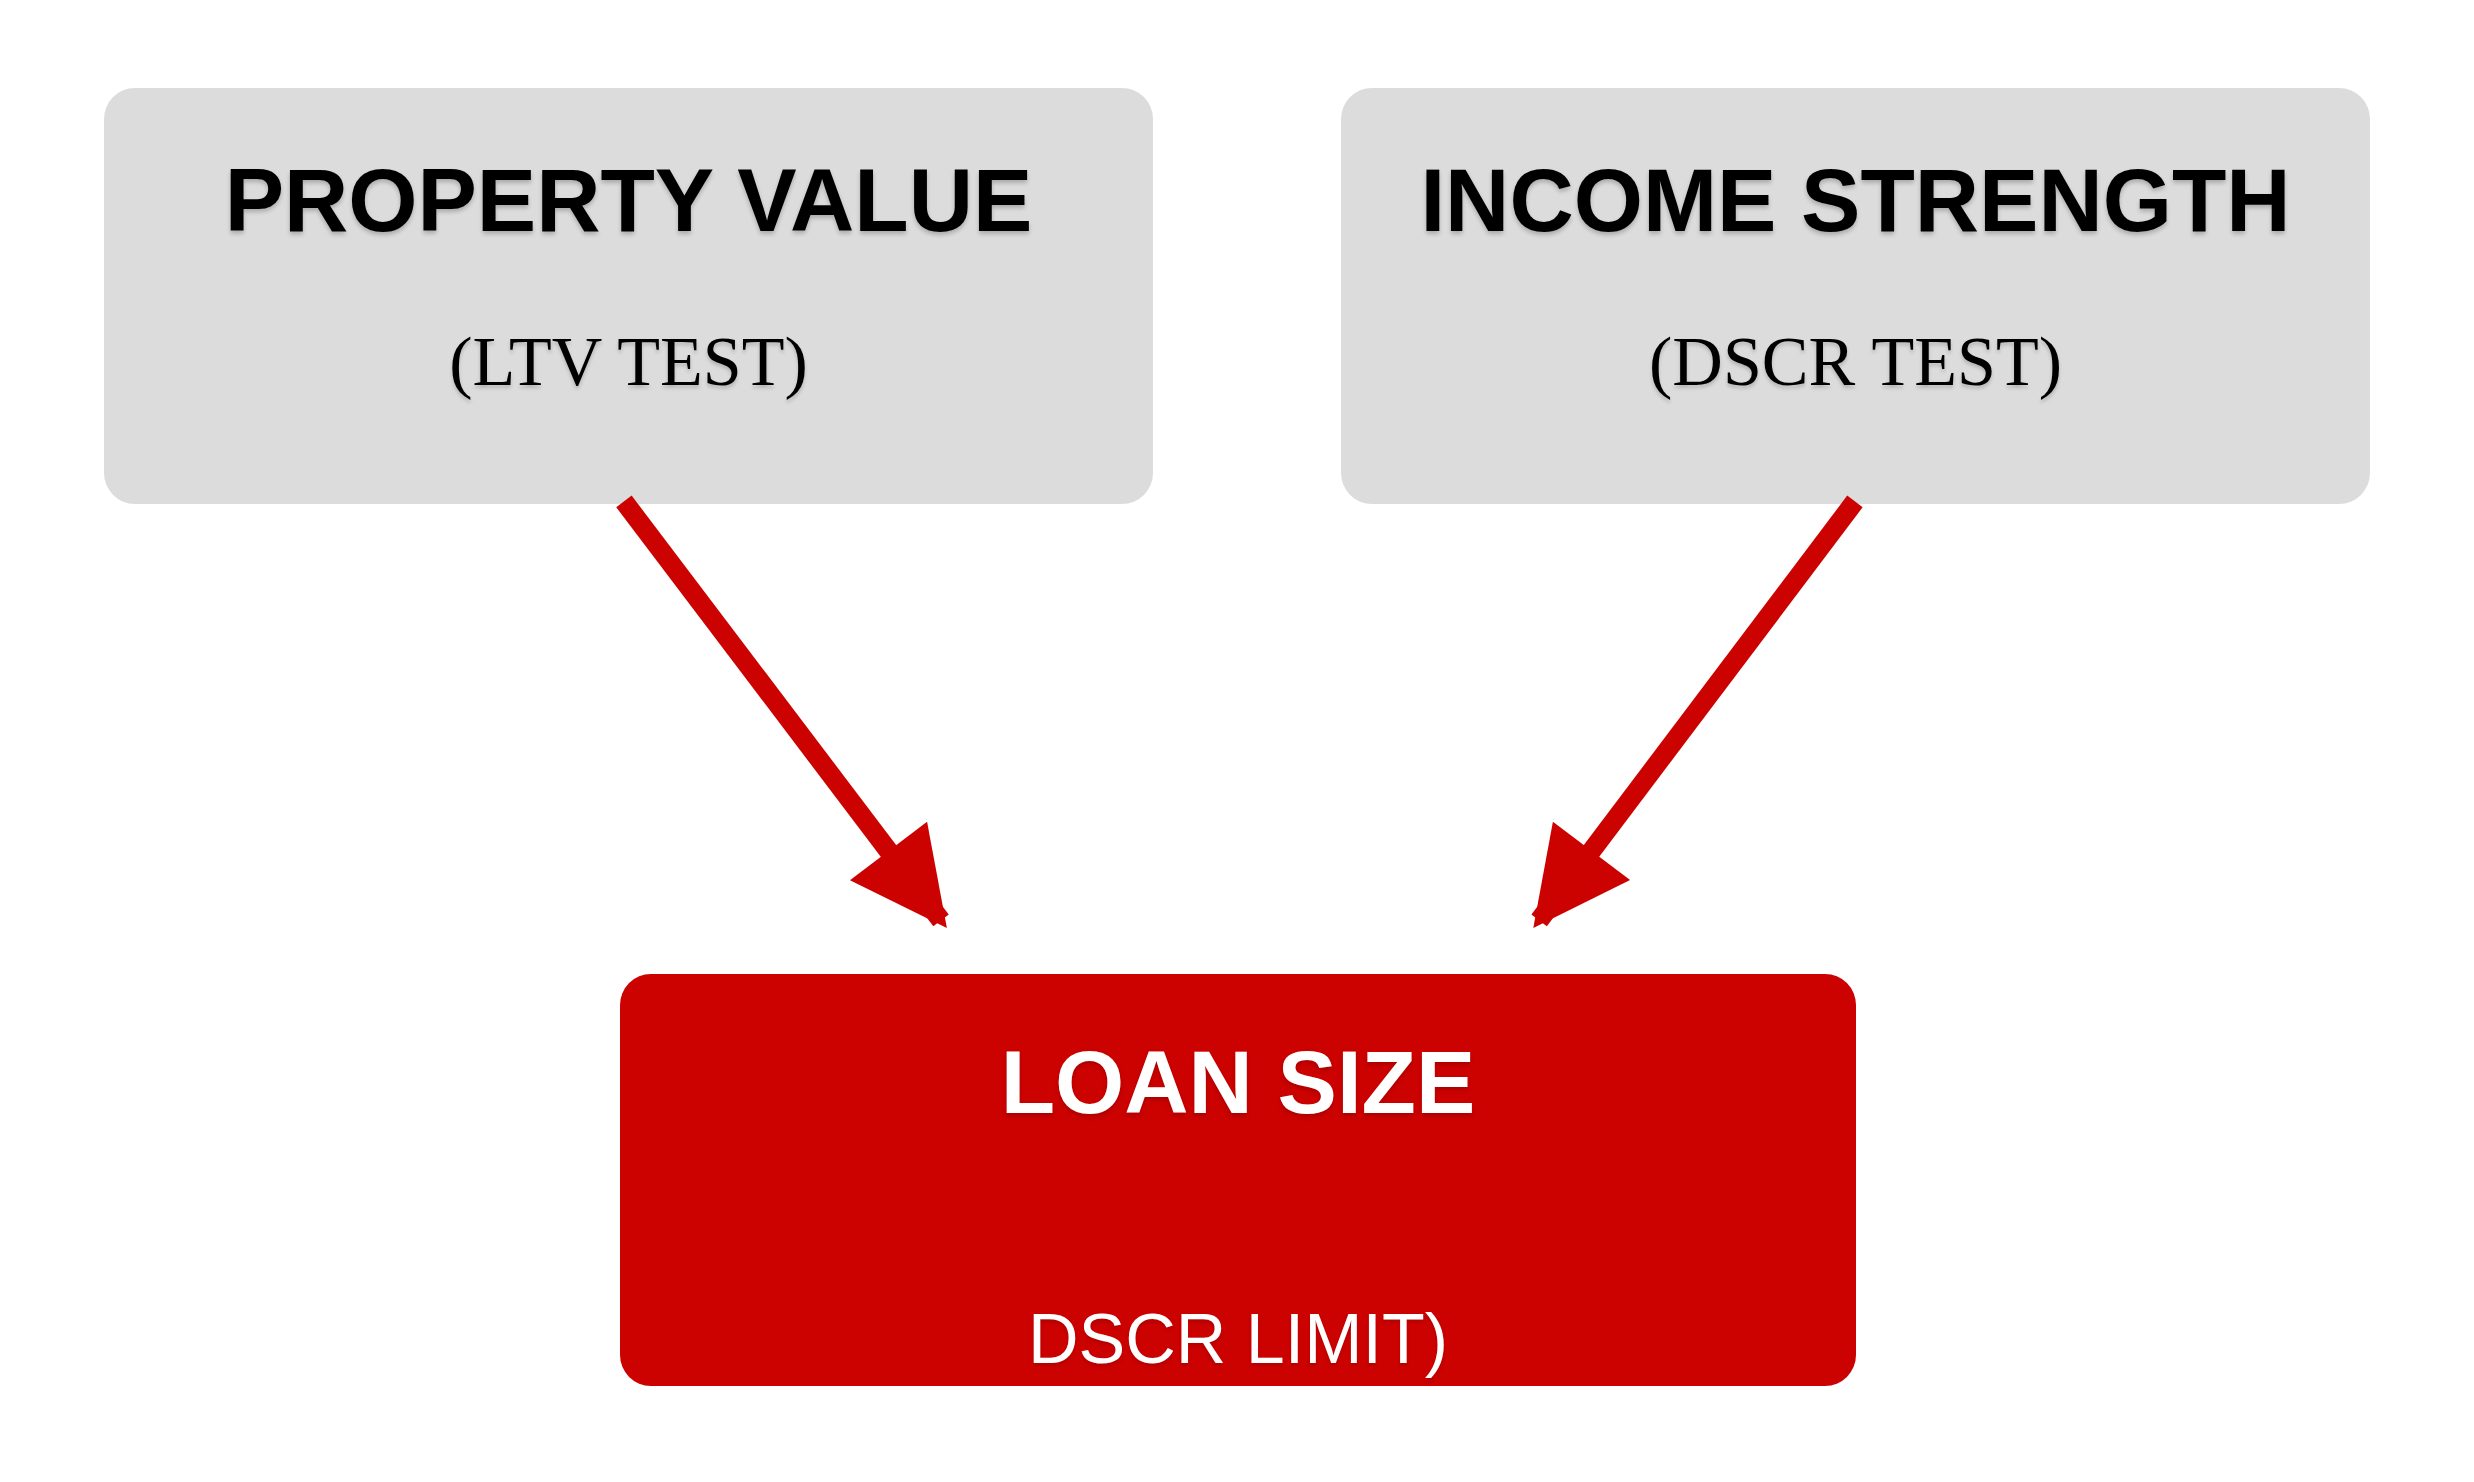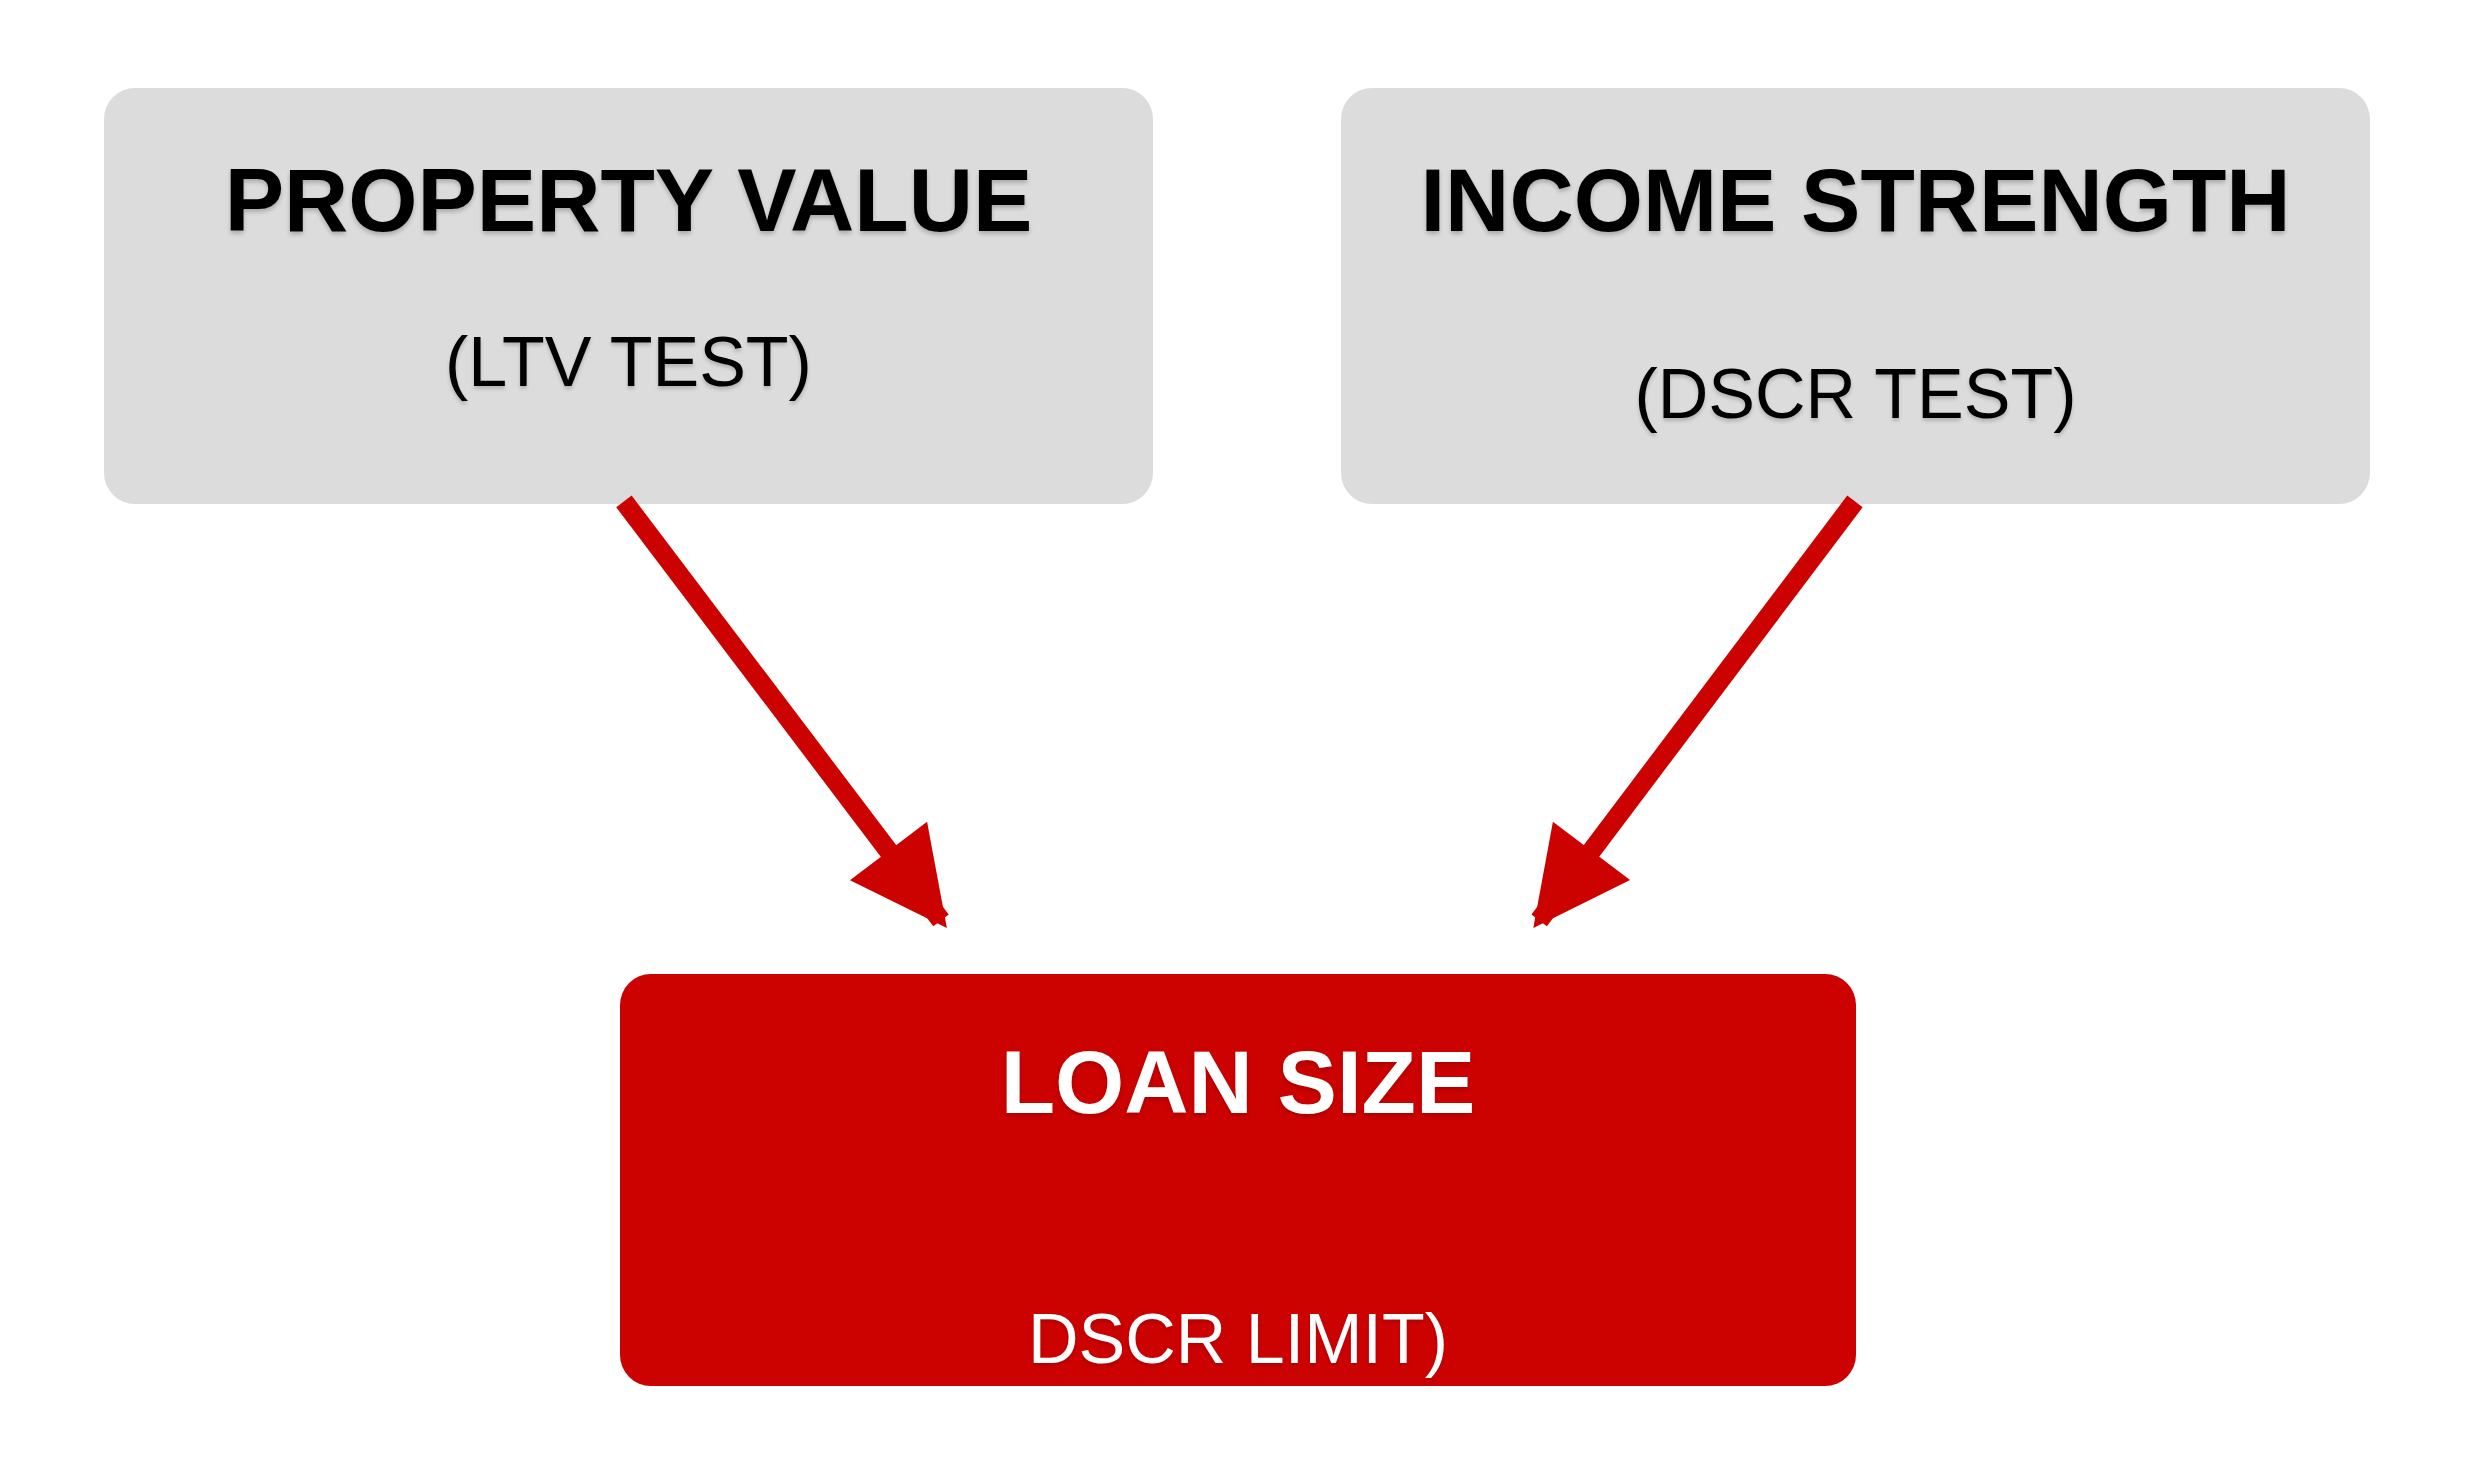--- a/index.html
+++ b/index.html
@@ -33,40 +33,40 @@
     color:var(--color-dark_text);
     padding-top:68px;
   }
   .node.red{
     background:var(--color-red_box);
     color:var(--color-light_text);
     padding-top:64px;
     justify-content:space-between;
   }
   #node-property-value{left:104px;top:88px;width:1049px;height:416px;}
-  #node-income-strength{left:1341px;top:88px;width:1029px;height:416px;gap:32px;}
+  #node-income-strength{left:1341px;top:88px;width:1029px;height:416px;}
   #node-loan-size{left:620px;top:974px;width:1236px;height:412px;}
   .node-title{
     font-size:89px;
     font-weight:bold;
     line-height:1;
     letter-spacing:0;
     white-space:nowrap;
   }
   .gray .node-title{text-shadow:0 3.2px 4.5px rgba(0,0,0,0.22);}
   .gray .node-subtitle{text-shadow:0 2.6px 3.9px rgba(0,0,0,0.18);}
   .red .node-title{text-shadow:0 3.2px 4.5px rgba(80,0,0,0.25);}
   .red .node-subtitle{text-shadow:0 2.6px 3.9px rgba(80,0,0,0.2);}
   .node-subtitle{
     font-size:70px;
     font-weight:normal;
     line-height:1.2;
     white-space:nowrap;
   }
-  .gray .node-subtitle{margin-top:75px;}
+  .gray .node-subtitle{margin-top:75px;font-family:Liberation Serif, serif;}
   .red .node-subtitle{margin-top:52px;line-height:1.35;}
   .red .node-subtitle .sub-line{display:block;}
   .arrows-layer{
     position:absolute;
     left:0;top:0;
     width:2475px;
     height:1483px;
     pointer-events:none;
   }
 </style>

